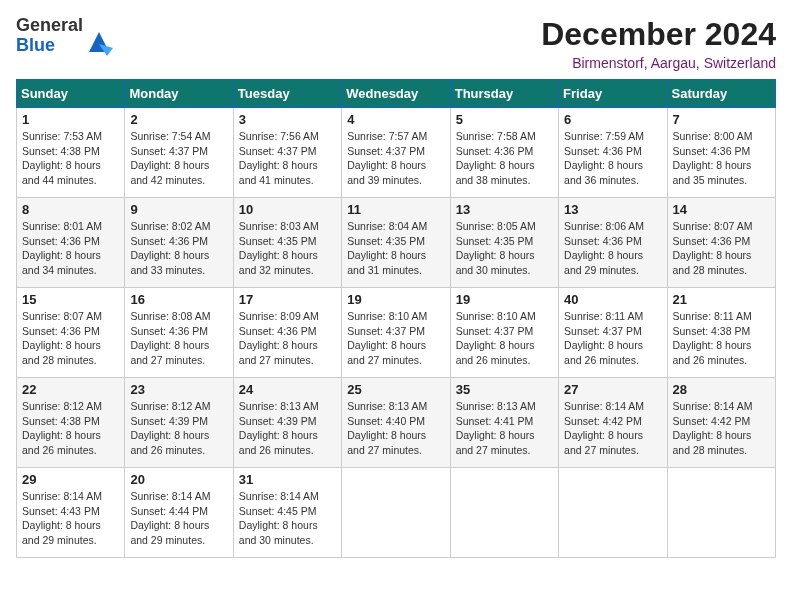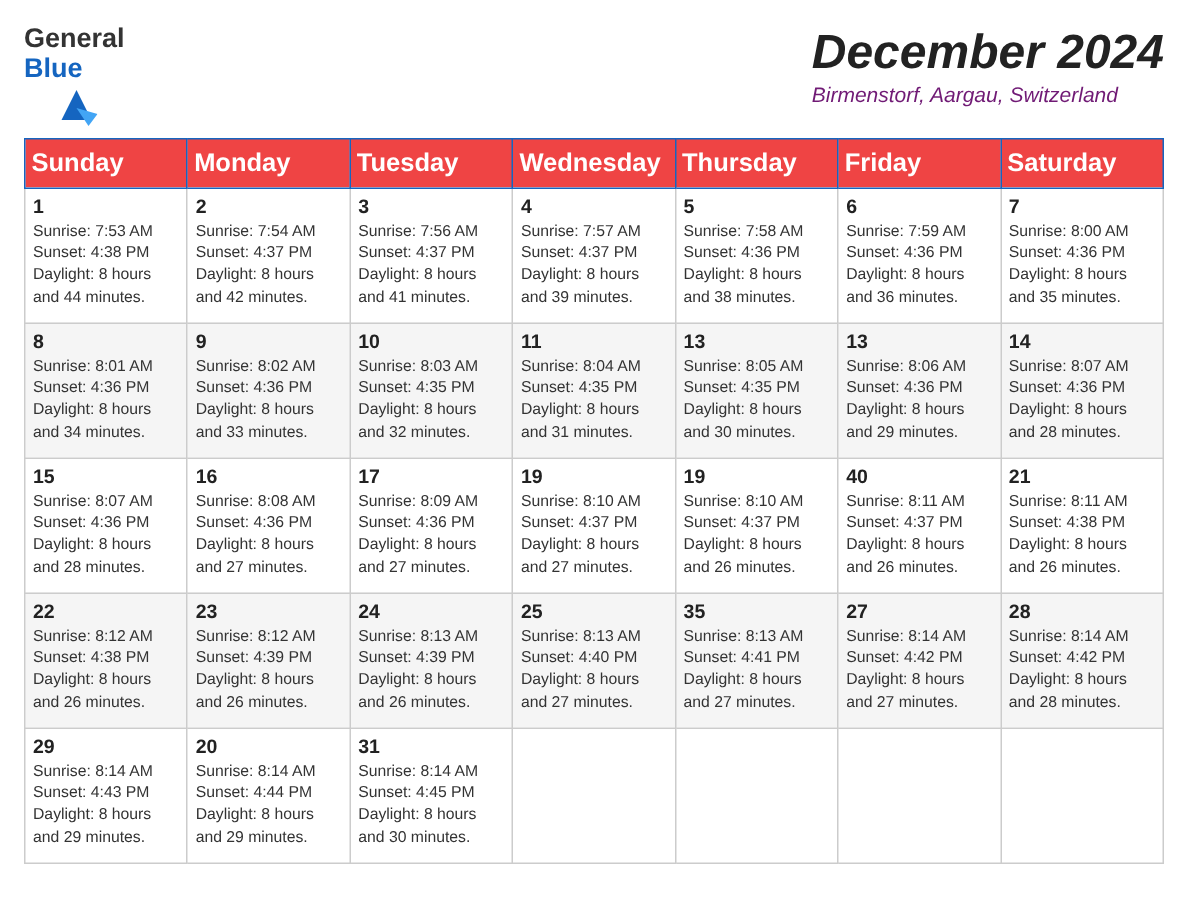--- a/index.html
+++ b/index.html
@@ -11,60 +11,59 @@
       padding: 16px;
     }
     .header {
       display: flex;
       justify-content: space-between;
       align-items: flex-start;
       margin-bottom: 8px;
     }
     .logo {
       display: flex;
-      align-items: center;
+      align-items: flex-end;
       gap: 0;
-      flex-direction: column;
     }
     .logo-text {
       font-size: 18px;
       font-weight: bold;
       line-height: 1.1;
     }
     .logo-general { color: #333; }
     .logo-blue { color: #1565c0; }
     .logo-icon {
       width: 28px;
       height: 28px;
       margin-left: 2px;
     }
     .title-block {
-      font-style: italic;
+      text-align: right;
     }
     .month-title {
       font-size: 32px;
       font-weight: bold;
       color: #222;
     }
     .location {
       font-size: 14px;
       color: #701a75;
       margin-top: 2px;
     }
     .calendar {
       width: 100%;
       border-collapse: collapse;
       font-size: 11px;
     }
     .calendar th {
-      background: #ef4444;
+      background: #0f766e;
       color: #fff;
       padding: 6px 4px;
       text-align: left;
-      font-size: 17px;
+      font-size: 13px;
       font-weight: bold;
       border: 1px solid #1565c0;
     }
     .calendar td {
       border: 1px solid #ccc;
       vertical-align: top;
       padding: 4px 5px;
       width: 108px;
       height: 90px;
       background: #fff;

